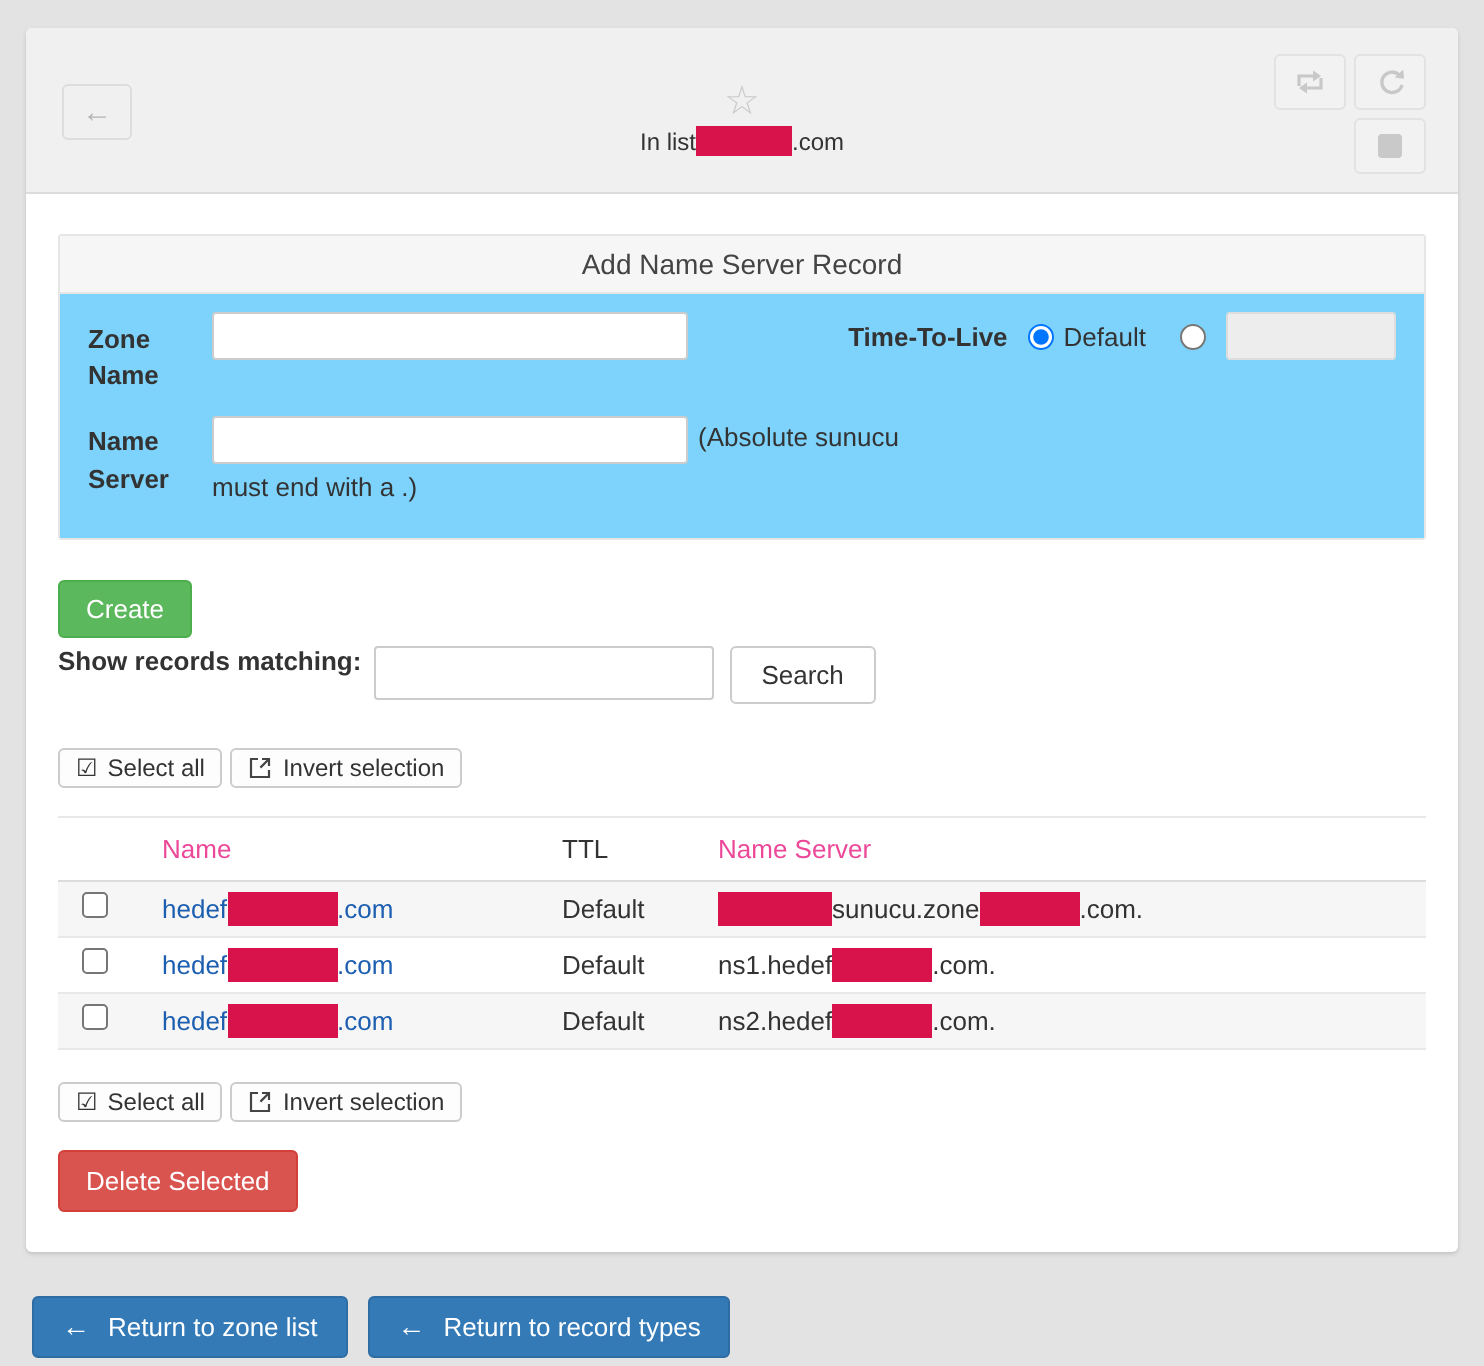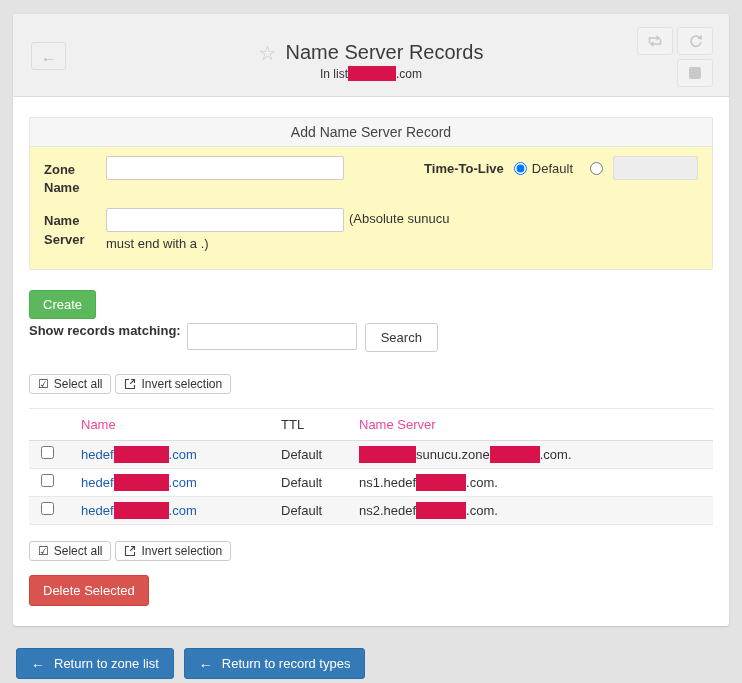--- a/index.html
+++ b/index.html
@@ -64,21 +64,21 @@
   
   .card-body { padding: 20px 16px 20px; }
   .panel { border: 1px solid #e6e6e6; border-radius: 2px; }
   .panel-heading {
     background: #f6f6f6;
     border-bottom: 1px solid #e6e6e6;
     text-align: center;
     padding: 6px 0;
     font-size: 14px; color: #444;
   }
-  .panel-body { background: #fef9c3; padding: 9px 14px 12px; }
+  .panel-body { background: #7dd3fc; padding: 9px 14px 12px; }
   .form-row { display: flex; align-items: flex-start; }
   .form-row + .form-row { margin-top: 10px; }
   .lbl { width: 62px; flex: 0 0 62px; font-weight: bold; font-size: 13px; line-height: 1.4; padding-top: 5px; }
   .txt-input {
     width: 238px; height: 24px;
     border: 1px solid #ccc; border-radius: 2px;
     background: #fff; font-family: inherit; font-size: 13px; padding: 0 6px;
   }
   .ttl-group { margin-left: auto; display: flex; align-items: center; }
   .ttl-label { font-weight: bold; margin-right: 10px; }
@@ -177,21 +177,20 @@
 
 <div class="card">
 
   <div class="card-header">
     <div class="back-btn">
       <span>←</span>
     </div>
     <div class="header-center">
       <div class="title-row">
         <span class="star-icon">☆</span>
-        <span class="page-title">Name Server Records</span>
       </div>
       <div class="subtitle"><span>In list</span><span class="redact sub w48"></span><span>.com</span></div>
     </div>
     <div class="hdr-actions">
       <div class="row">
         <div class="icon-btn">
           <svg width="16" height="14" viewBox="0 0 16 14">
             <polyline points="2.5,9 2.5,4 10,4" fill="none" stroke="#c8c8c8" stroke-width="1.6"></polyline>
             <polygon points="9.5,1.2 13.5,4 9.5,6.8" fill="#c8c8c8"></polygon>
             <polyline points="13.5,5 13.5,10 6,10" fill="none" stroke="#c8c8c8" stroke-width="1.6"></polyline>

